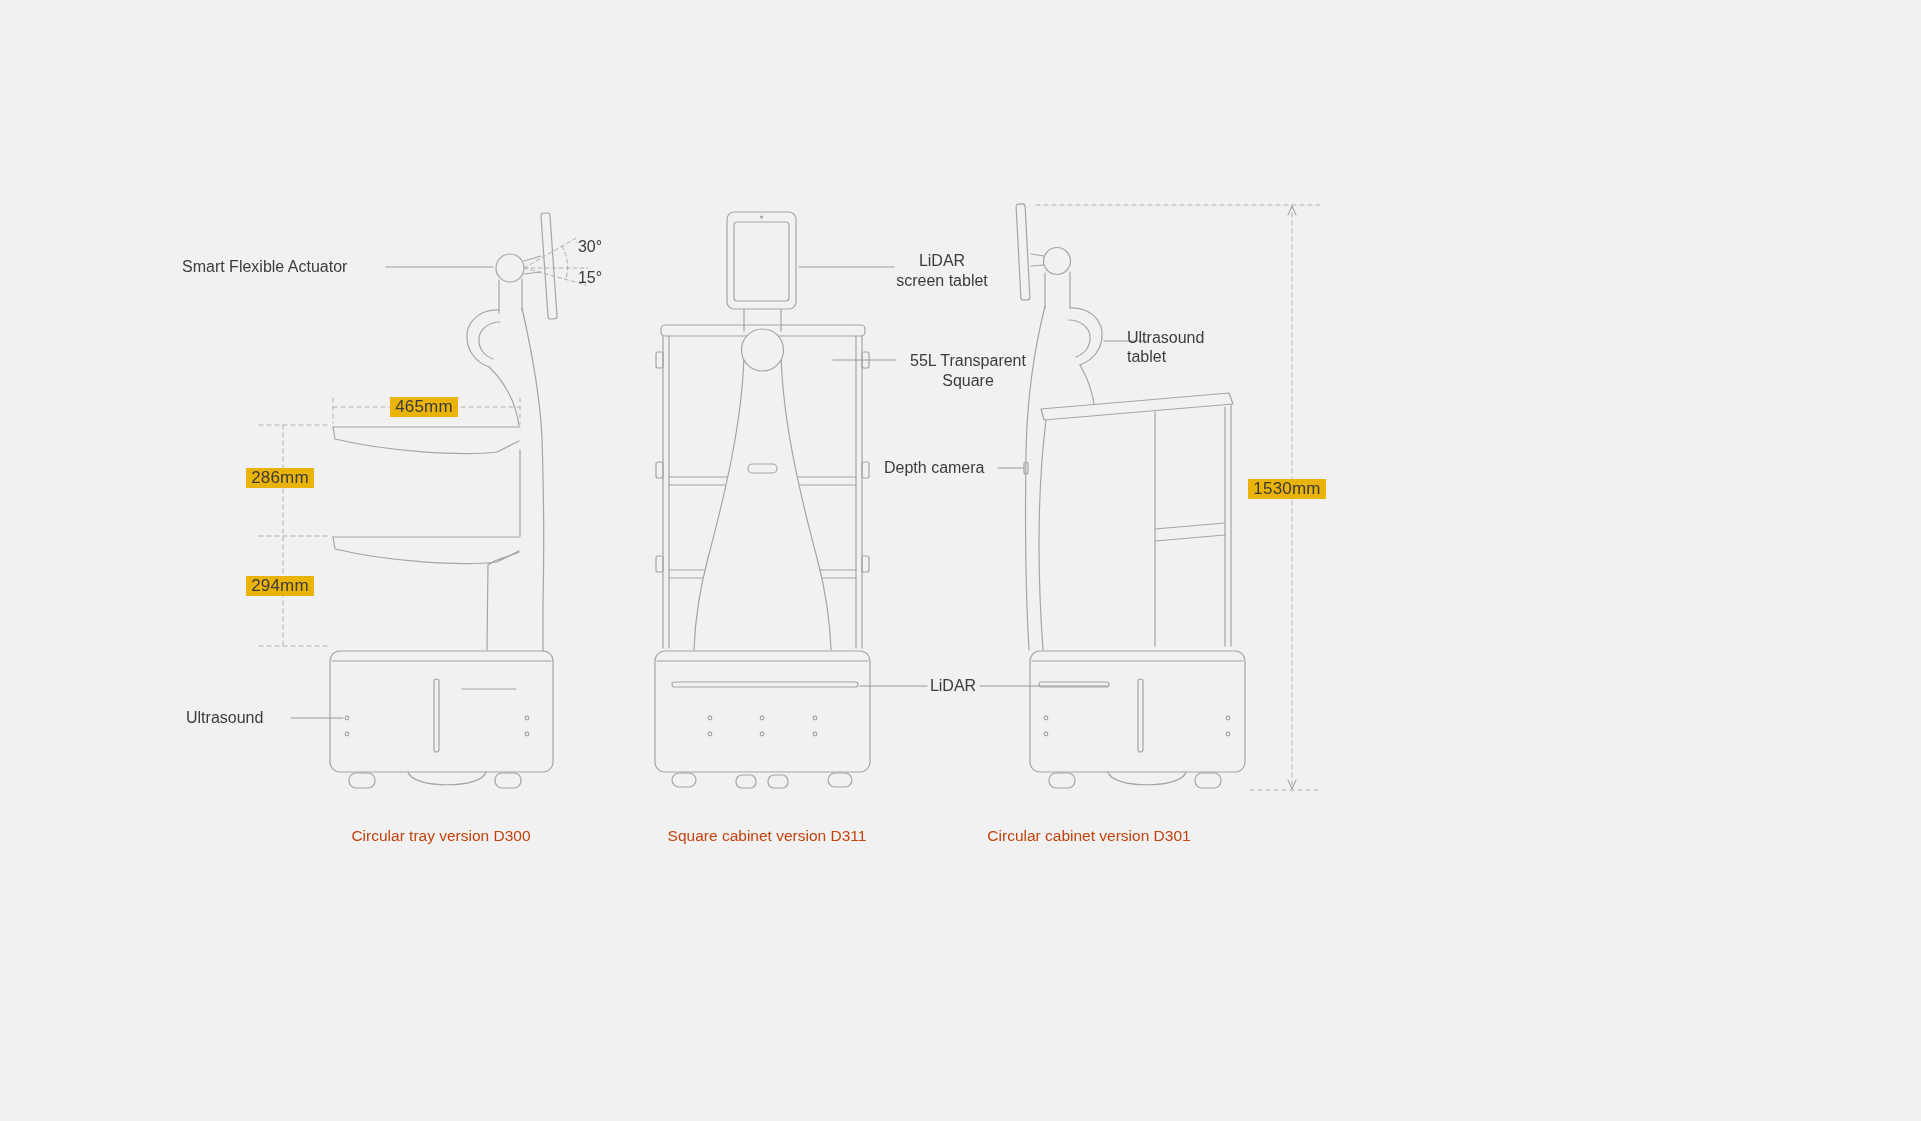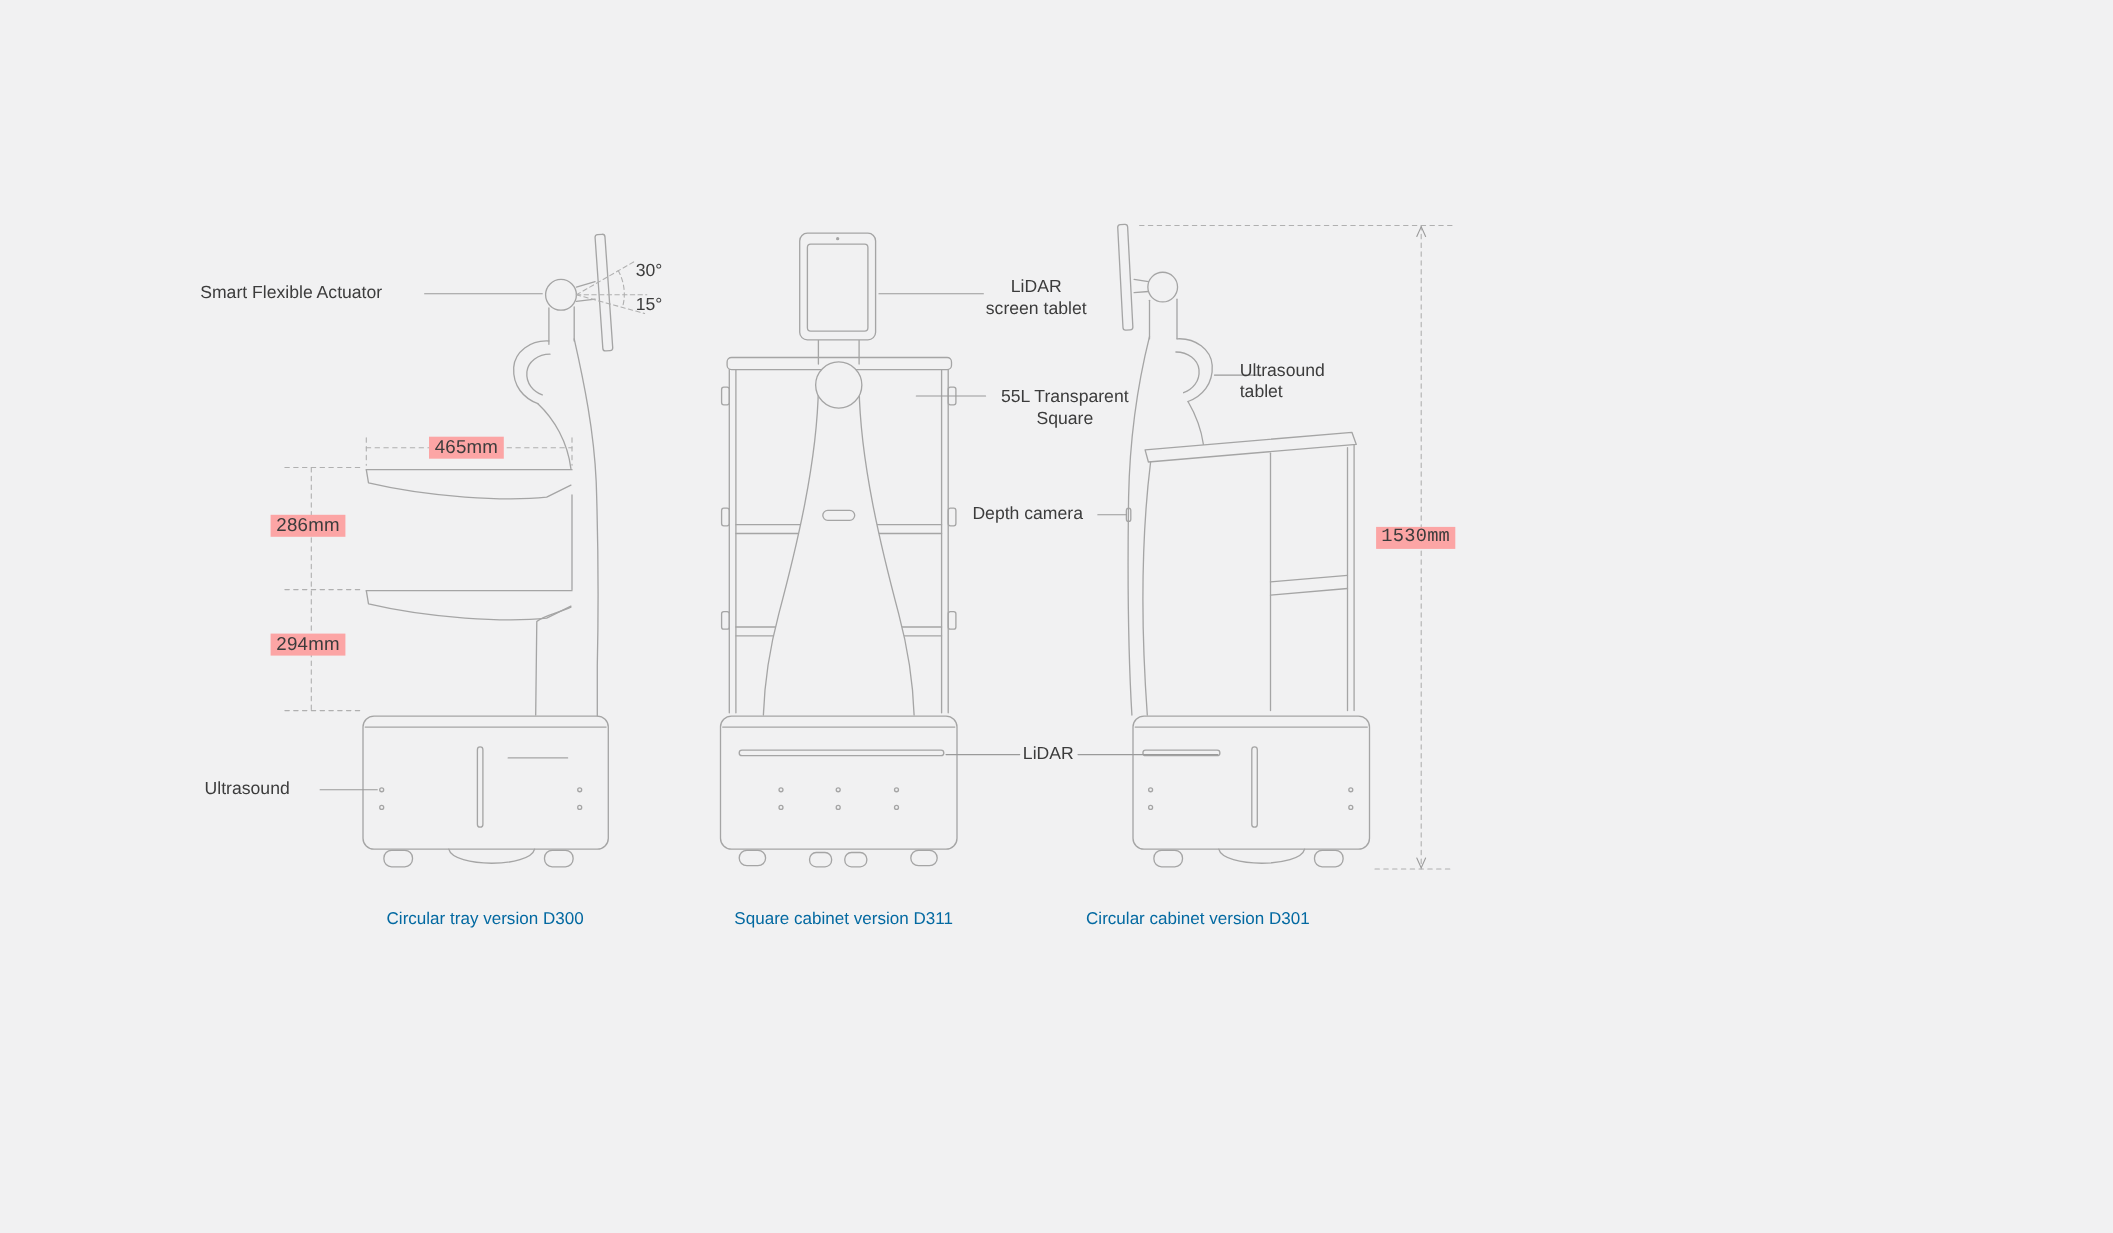--- a/index.html
+++ b/index.html
@@ -16,24 +16,24 @@
     position:absolute;
     color:#3c3c3c;
     font-size:16px;
     line-height:20px;
     white-space:nowrap;
   }
   .label.two-line { white-space:normal; }
   .center { text-align:center; }
   .right { }
   .dim { font-size:17px; letter-spacing:0.2px; }
-  .mask { background:#fca5a5; padding:0 5px; display:inline-block; }
+  .mask { background:#eab308; padding:0 5px; display:inline-block; }
   .caption {
     position:absolute;
-    color:#0369a1;
+    color:#c2410c;
     font-size:15.5px;
     width:260px;
     text-align:center;
     white-space:nowrap;
   }
   .lines span { display:block; }
 </style>
 </head>
 <body>
 
@@ -266,21 +266,21 @@
 
   <div class="label center" style="left:913px; top:676px; width:80px;">
     <span>LiDAR</span>
   </div>
 
   <div class="label right two-line lines" style="left:1127px; top:328px; width:120px; line-height:19px;">
     <span>Ultrasound</span>
     <span>tablet</span>
   </div>
 
-  <div class="label dim center" style="left:1242px; top:479px; width:90px;font-family:Liberation Mono, monospace;">
+  <div class="label dim center" style="left:1242px; top:479px; width:90px;">
     <span class="mask">1530mm</span>
   </div>
 
   <div class="caption" style="left:311px; top:827px;">
     <span>Circular tray version D300</span>
   </div>
   <div class="caption" style="left:637px; top:827px;">
     <span>Square cabinet version D311</span>
   </div>
   <div class="caption" style="left:959px; top:827px;">

